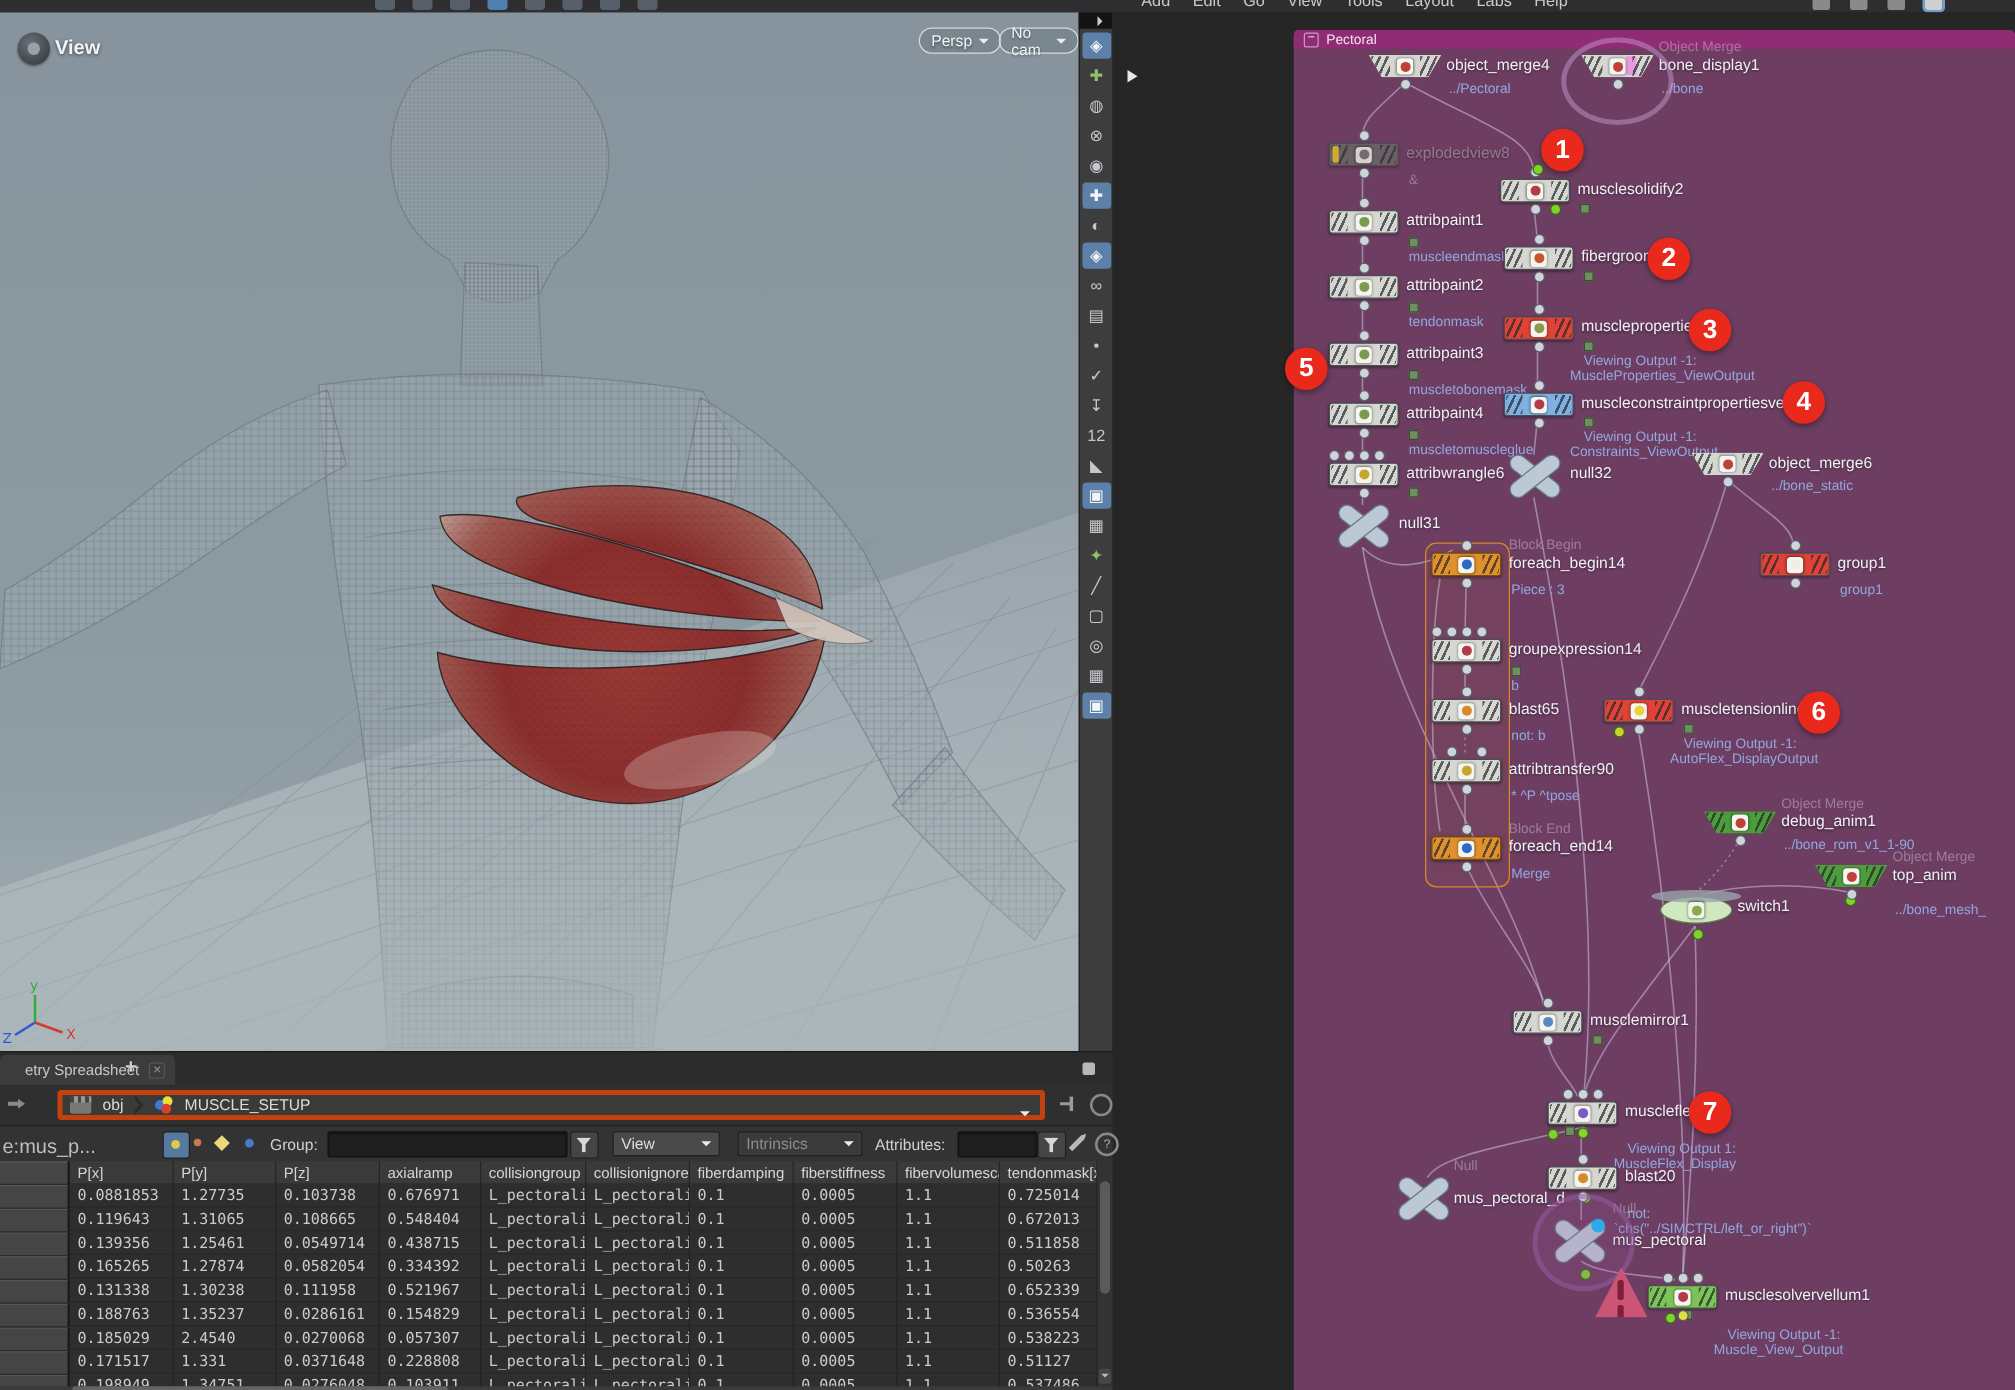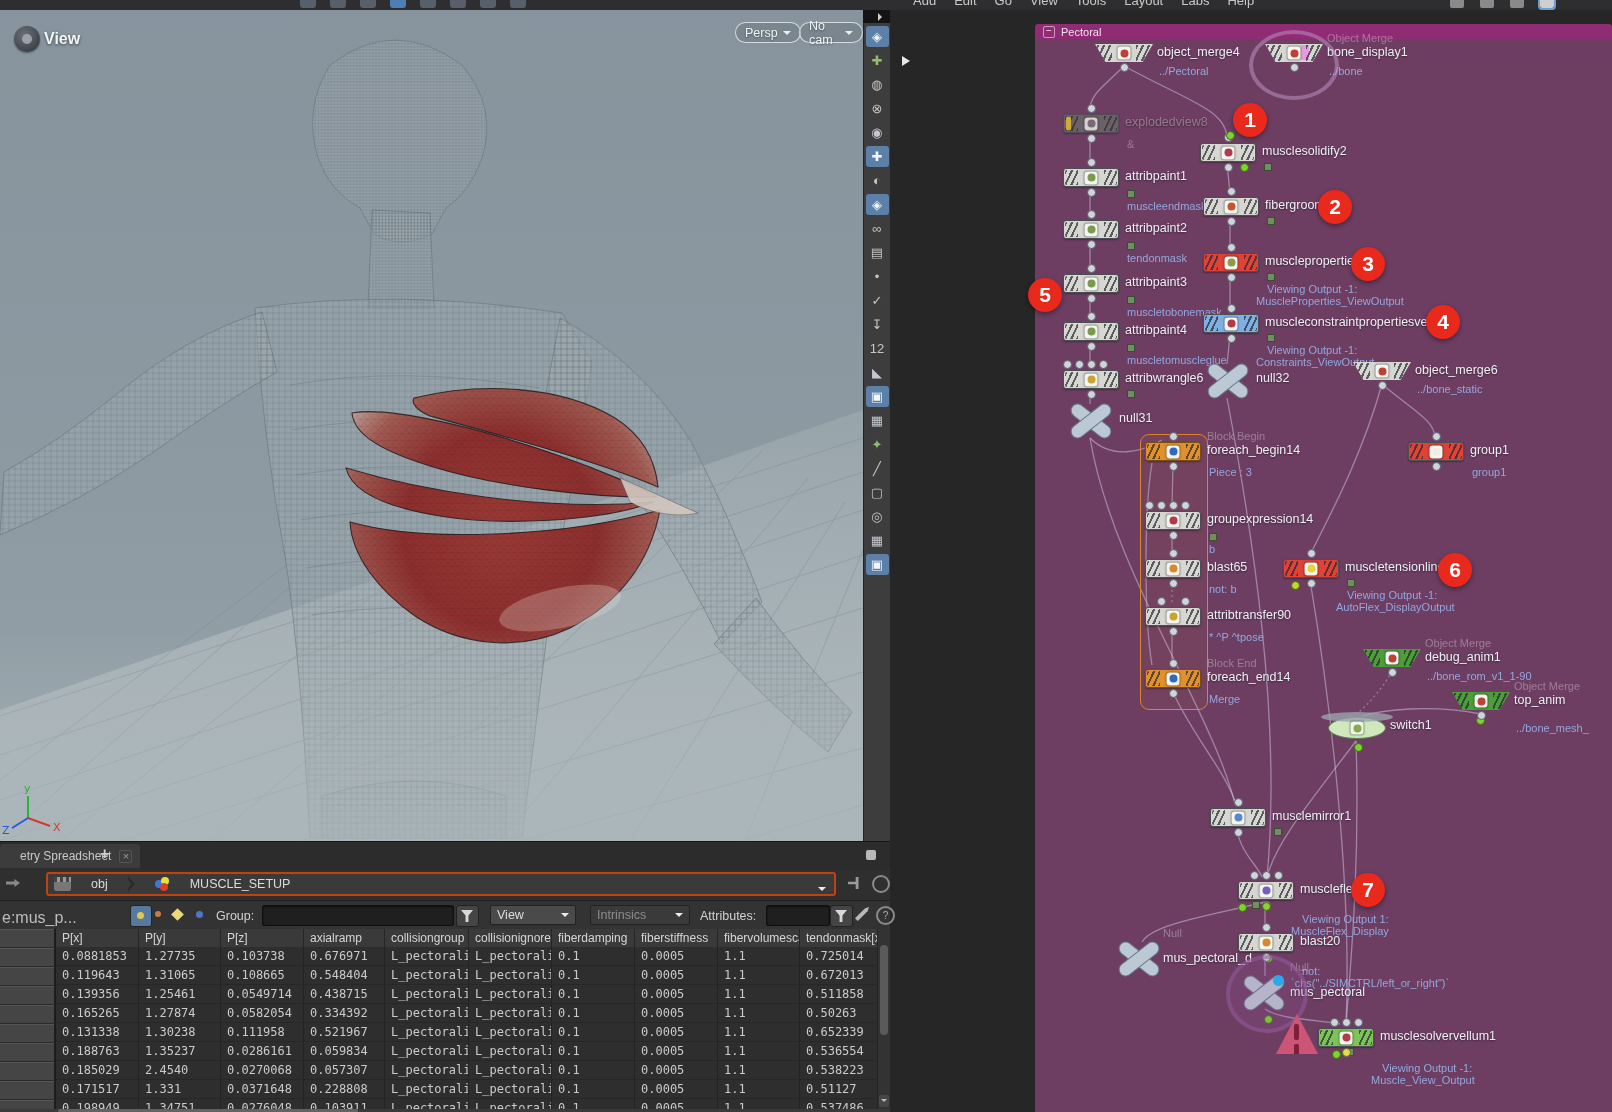--- a/index.html
+++ b/index.html
@@ -96,22 +96,22 @@
   
   #sheet{position:absolute;left:0;top:841px;width:890px;height:271px;background:#2c2c2c;border-top:1px solid #161616;}
   #tabbar{position:absolute;left:0;top:0;width:100%;height:27px;background:#2c2c2c;}
   #tab1{position:absolute;left:0;top:2px;height:24px;background:#3c3c3c;border-radius:4px 4px 0 0;color:#c8c8c8;font-size:12px;
         display:flex;align-items:center;gap:8px;padding:0 8px 0 20px;}
   #tab1 .closex{color:#9a9a9a;font-size:11px;border:1px solid #555;border-radius:2px;width:11px;height:11px;line-height:10px;text-align:center;}
   #tab-add{position:absolute;left:100px;top:3px;color:#cfcfcf;font-size:16px;font-weight:bold;}
   #tab-right{position:absolute;right:14px;top:8px;width:10px;height:10px;background:#b8b8b8;border-radius:2px;}
   #pathbar{position:absolute;left:0;top:27px;width:100%;height:31px;background:#2f2f2f;}
   #pb-arrow{position:absolute;left:6px;top:10px;width:14px;height:8px;background:#8a8a8a;clip-path:polygon(0 30%,60% 30%,60% 0,100% 50%,60% 100%,60% 70%,0 70%);}
-  #crumbbox{position:absolute;left:46px;top:3px;width:790px;height:24px;background:#3a3a3a;border:2px solid #c2410c;border-radius:3px;
-            display:flex;align-items:center;gap:20px;padding-left:6px;color:#dcdcdc;font-size:12.5px;box-sizing:border-box;}
+  #crumbbox{position:absolute;left:46px;top:3px;width:790px;height:24px;background:#3a3a3a;border:4px solid #c2410c;border-radius:3px;
+            display:flex;align-items:center;gap:9px;padding-left:6px;color:#dcdcdc;font-size:12.5px;box-sizing:border-box;}
   .clapper{width:17px;height:14px;background:#777;border-radius:2px;position:relative;}
   .clapper::after{content:"";position:absolute;left:0;top:0;right:0;height:5px;background:repeating-linear-gradient(90deg,#444 0 3px,#999 3px 6px);}
   .crumbsep{width:7px;height:16px;background:#2a2a2a;clip-path:polygon(0 0,100% 50%,0 100%,0 78%,55% 50%,0 22%);}
   .sopicon{width:15px;height:14px;position:relative;}
   .sopicon i{position:absolute;width:8px;height:8px;border-radius:50%;}
   .sopicon i:nth-child(1){left:0;top:3px;background:#3d78d8;}
   .sopicon i:nth-child(2){left:6px;top:0;background:#e8e13a;}
   .sopicon i:nth-child(3){left:5px;top:6px;background:#d84030;}
   #crumb-dar{position:absolute;right:8px;top:9px;}
   #pb-pin{position:absolute;left:848px;top:8px;width:14px;height:12px;background:#9a9a9a;clip-path:polygon(0 40%,55% 40%,55% 0,75% 0,75% 100%,55% 100%,55% 60%,0 60%);}
@@ -846,21 +846,21 @@
           <div class="cell">L_pectorali</div>
           <div class="cell">0.1</div>
           <div class="cell">0.0005</div>
           <div class="cell">1.1</div>
           <div class="cell">0.652339</div>
         </div>
         <div class="trow">
           <div class="cell">0.188763</div>
           <div class="cell">1.35237</div>
           <div class="cell">0.0286161</div>
-          <div class="cell">0.059834</div>
+          <div class="cell">0.154829</div>
           <div class="cell">L_pectorali</div>
           <div class="cell">L_pectorali</div>
           <div class="cell">0.1</div>
           <div class="cell">0.0005</div>
           <div class="cell">1.1</div>
           <div class="cell">0.536554</div>
         </div>
         <div class="trow">
           <div class="cell">0.185029</div>
           <div class="cell">2.4540</div>

